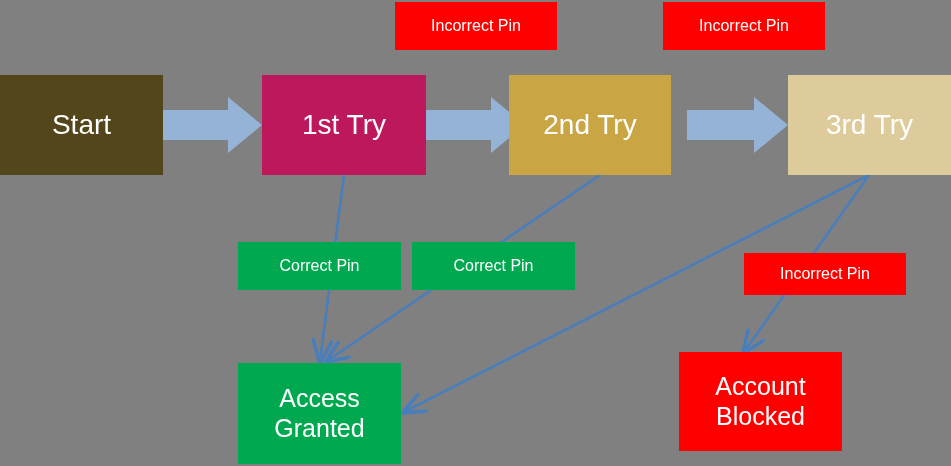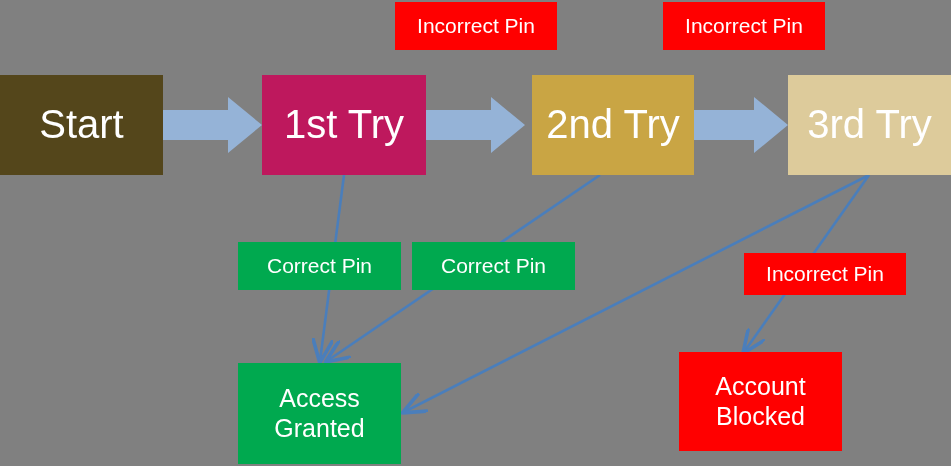--- a/index.html
+++ b/index.html
@@ -13,23 +13,23 @@
   #stage{position:absolute;left:0;top:0;width:951px;height:466px;}
   .node{
     position:absolute;
     display:flex;align-items:center;justify-content:center;
     text-align:center;
     color:#ffffff;
     line-height:1.18;
     box-sizing:border-box;
     white-space:pre-line;
   }
-  .stage-node{font-size:40px;}
+  .stage-node{font-size:28px;}
   .terminal-node{font-size:25px;}
-  .label-node{font-size:21px;}
+  .label-node{font-size:16px;}
   svg.links{position:absolute;left:0;top:0;width:951px;height:466px;overflow:visible;pointer-events:none;}
 </style>
 </head>
 <body>
 
 <div id="stage">
 
   <svg class="links" viewBox="0 0 951 466">
     <defs>
       <marker id="arrowhead" markerWidth="10" markerHeight="8" refX="8.5" refY="4" orient="auto" markerUnits="strokeWidth">
@@ -51,21 +51,21 @@
       <svg width="99" height="60" viewBox="0 0 99 60" style="position: absolute; left: 426px; top: 95px;">
         <path d="M0,15 L65,15 L65,2 L99,30 L65,58 L65,45 L0,45 Z" fill="#95b3d7"></path>
       </svg>
       <svg width="101" height="60" viewBox="0 0 101 60" style="position: absolute; left: 687px; top: 95px;">
         <path d="M0,15 L67,15 L67,2 L101,30 L67,58 L67,45 L0,45 Z" fill="#95b3d7"></path>
       </svg>
     </div>
   <div id="node-layer">
       <div class="node stage-node" style="left: 0px; top: 75px; width: 163px; height: 100px; background: rgb(84, 70, 27); color: rgb(255, 255, 255);"><span>Start</span></div>
       <div class="node stage-node" style="left: 262px; top: 75px; width: 164px; height: 100px; background: #be185d; color: rgb(255, 255, 255);"><span>1st Try</span></div>
-      <div class="node stage-node" style="left: 532px; top: 75px; width: 162px; height: 100px; background: rgb(201, 165, 68); color: rgb(255, 255, 255);"><span>2nd Try</span></div>
+      <div class="node stage-node" style="left: 509px; top: 75px; width: 162px; height: 100px; background: rgb(201, 165, 68); color: rgb(255, 255, 255);"><span>2nd Try</span></div>
       <div class="node stage-node" style="left: 788px; top: 75px; width: 163px; height: 100px; background: rgb(221, 203, 155); color: rgb(255, 255, 255); align-items: center;"><span>3rd Try</span></div>
       <div class="node label-node" style="left: 395px; top: 2px; width: 162px; height: 48px; background: rgb(255, 0, 0); color: rgb(255, 255, 255);"><span>Incorrect Pin</span></div>
       <div class="node label-node" style="left: 663px; top: 2px; width: 162px; height: 48px; background: rgb(255, 0, 0); color: rgb(255, 255, 255);"><span>Incorrect Pin</span></div>
       <div class="node label-node" style="left: 238px; top: 242px; width: 163px; height: 48px; background: rgb(0, 169, 79); color: rgb(255, 255, 255);"><span>Correct Pin</span></div>
       <div class="node label-node" style="left: 412px; top: 242px; width: 163px; height: 48px; background: rgb(0, 169, 79); color: rgb(255, 255, 255);"><span>Correct Pin</span></div>
       <div class="node label-node" style="left: 744px; top: 253px; width: 162px; height: 42px; background: rgb(255, 0, 0); color: rgb(255, 255, 255);"><span>Incorrect Pin</span></div>
       <div class="node terminal-node" style="left: 238px; top: 363px; width: 163px; height: 101px; background: rgb(0, 169, 79); color: rgb(255, 255, 255);"><span>Access
 Granted</span></div>
       <div class="node terminal-node" style="left: 663px; top: 352px; width: 163px; height: 99px; background: rgb(255, 0, 0); color: rgb(255, 255, 255); margin-left: 16px;"><span>Account
 Blocked</span></div>

